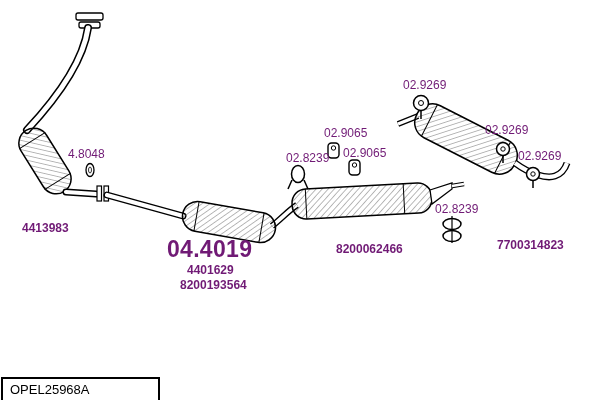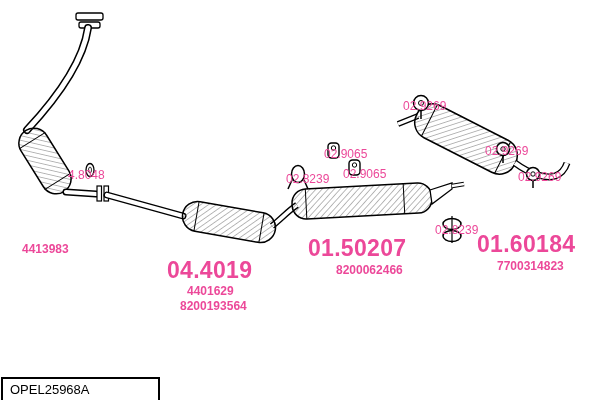--- a/index.html
+++ b/index.html
@@ -1,19 +1,19 @@
 <!DOCTYPE html>
 <html><head>
 <meta charset="utf-8">
 <style>
   html,body{margin:0;padding:0;background:#fff;}
   body{font-family:"Liberation Sans",sans-serif;}
   .stage{position:relative;width:600px;height:400px;background:#fff;overflow:hidden;}
   .diagram-svg{position:absolute;left:0;top:0;}
-  .lbl{position:absolute;white-space:nowrap;color:#ec4899;line-height:1;margin-top:21px;}
+  .lbl{position:absolute;white-space:nowrap;color:#701a75;line-height:1;}
   .code-sm{font-size:12px;font-weight:400;}
   .code-lg{font-size:23px;font-weight:700;letter-spacing:.3px;}
   .ref{font-size:12px;font-weight:700;}
   .code-box{position:absolute;left:1px;top:377px;width:148px;height:21px;border:2px solid #000;
             display:flex;align-items:center;padding-left:7px;font-size:13px;background:#fff;}
 </style>
 </head>
 <body>
 
 <div class="stage">
@@ -126,27 +126,25 @@
   <div class="lbl ref" style="left:22px;top:222px">4413983</div>
 
   <div class="lbl code-lg" style="left:167px;top:238px">04.4019</div>
   <div class="lbl ref" style="left:187px;top:264px">4401629</div>
   <div class="lbl ref" style="left:180px;top:279px">8200193564</div>
 
   <div class="lbl code-sm" style="left:286px;top:152px">02.8239</div>
   <div class="lbl code-sm" style="left:324px;top:127px">02.9065</div>
   <div class="lbl code-sm" style="left:343px;top:147px">02.9065</div>
 
-  <div class="lbl code-lg" style="left:308px;top:216px">01.50207</div>
   <div class="lbl ref" style="left:336px;top:243px">8200062466</div>
 
   <div class="lbl code-sm" style="left:403px;top:79px">02.9269</div>
   <div class="lbl code-sm" style="left:485px;top:124px">02.9269</div>
   <div class="lbl code-sm" style="left:518px;top:150px">02.9269</div>
   <div class="lbl code-sm" style="left:435px;top:203px">02.8239</div>
 
-  <div class="lbl code-lg" style="left:477px;top:212px">01.60184</div>
   <div class="lbl ref" style="left:497px;top:239px">7700314823</div>
 
   <div class="code-box">
     <span>OPEL25968A</span>
   </div>
 </div>
 
 </body></html>

